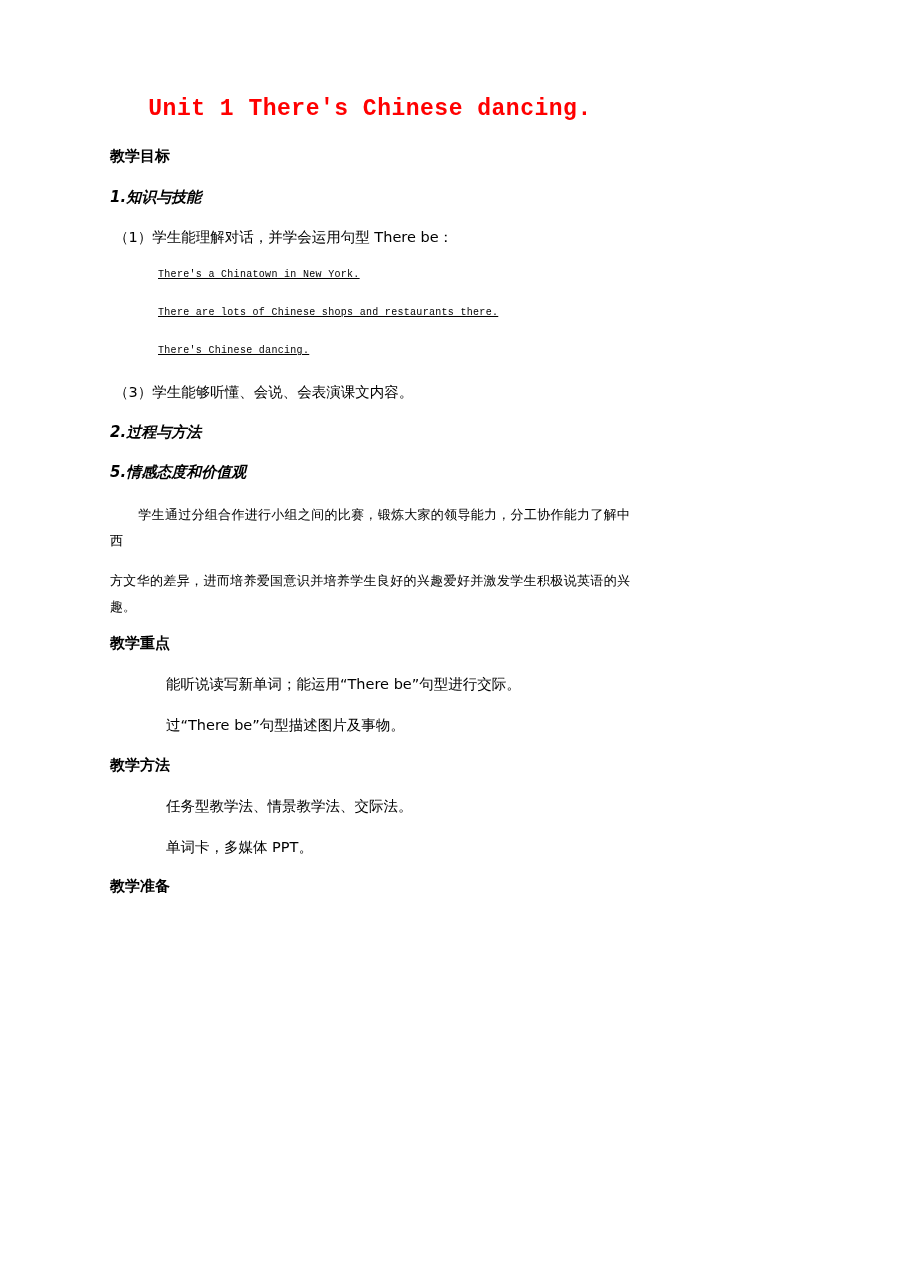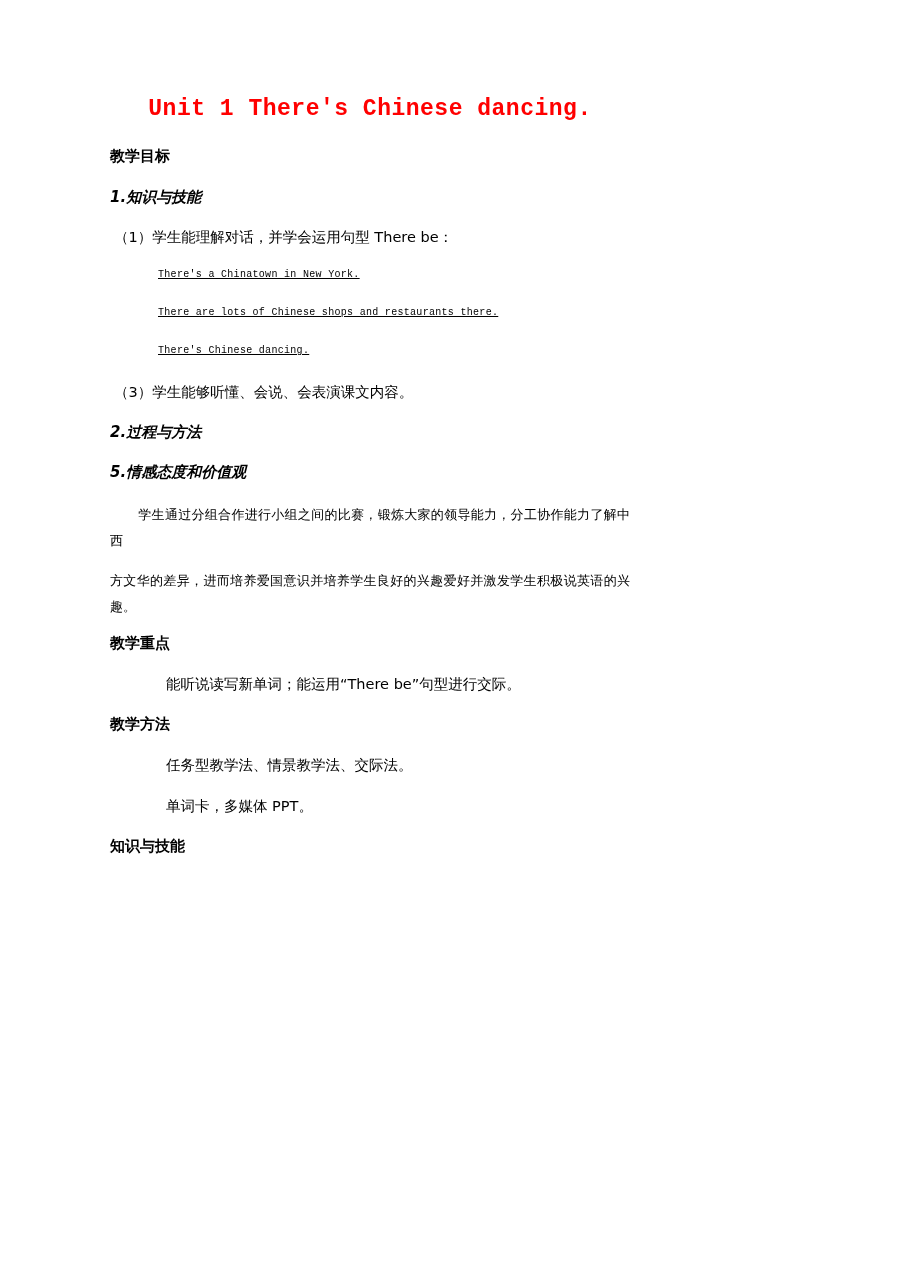--- a/index.html
+++ b/index.html
@@ -115,23 +115,24 @@
 
   <div class="block-para"><span class="first-line-indent"></span><span>学生通过分组合作进行小组之间的比赛，锻炼大家的领导能力，分工协作能力了解中西</span></div>
 
   <div class="block-para"><span>方文华的差异，进而培养爱国意识并培养学生良好的兴趣爱好并激发学生积极说英语的兴趣。</span></div>
 
   <div class="heading spaced-top">教学重点</div>
 
   <div class="para indent3">能听说读写新单词；能运用“There be”句型进行交际。</div>
 
 
+  <div class="para indent3">过“There be”句型描述图片及事物。</div>
 
   <div class="heading">教学方法</div>
 
   <div class="para indent3">任务型教学法、情景教学法、交际法。</div>
 
 
   <div class="para indent3">单词卡，多媒体 PPT。</div>
 
-  <div class="heading">知识与技能</div>
+  <div class="heading">教学准备</div>
 
 </div>
 
 </body></html>

